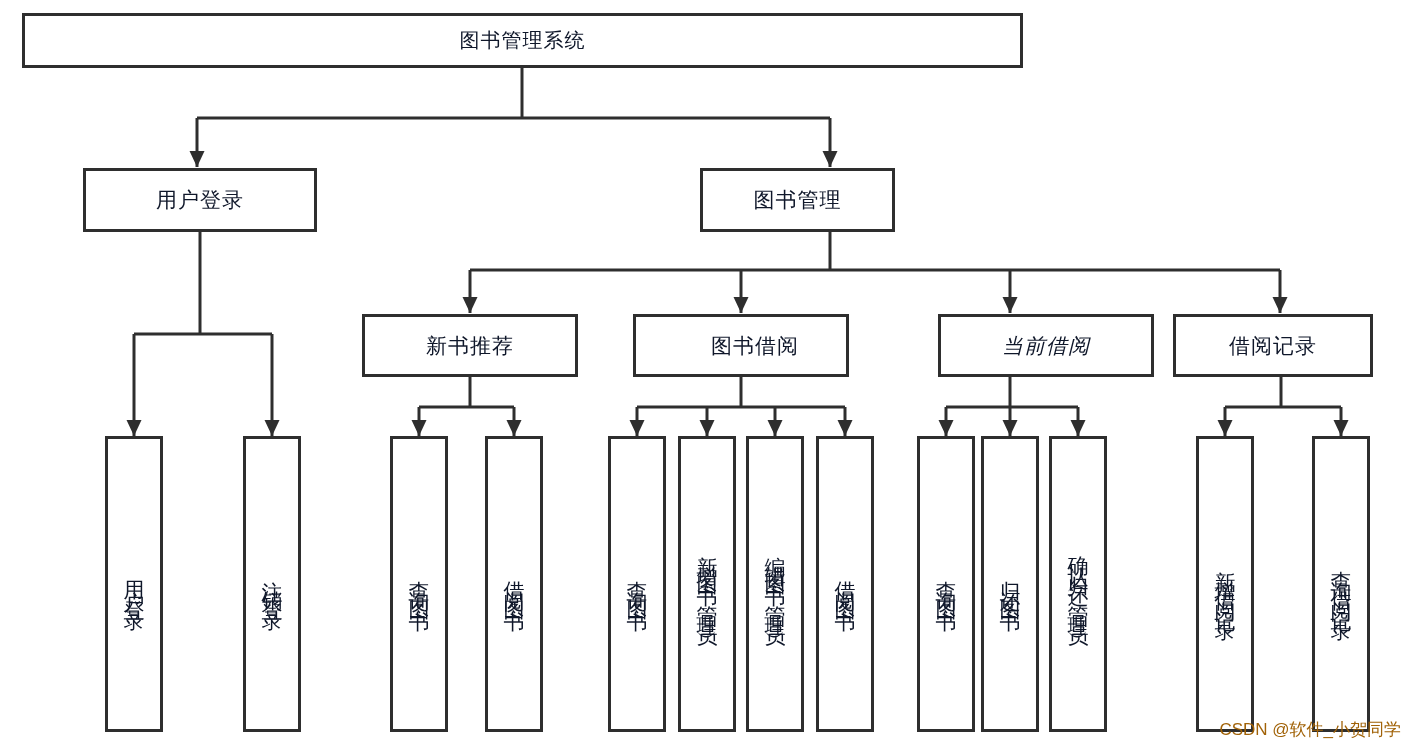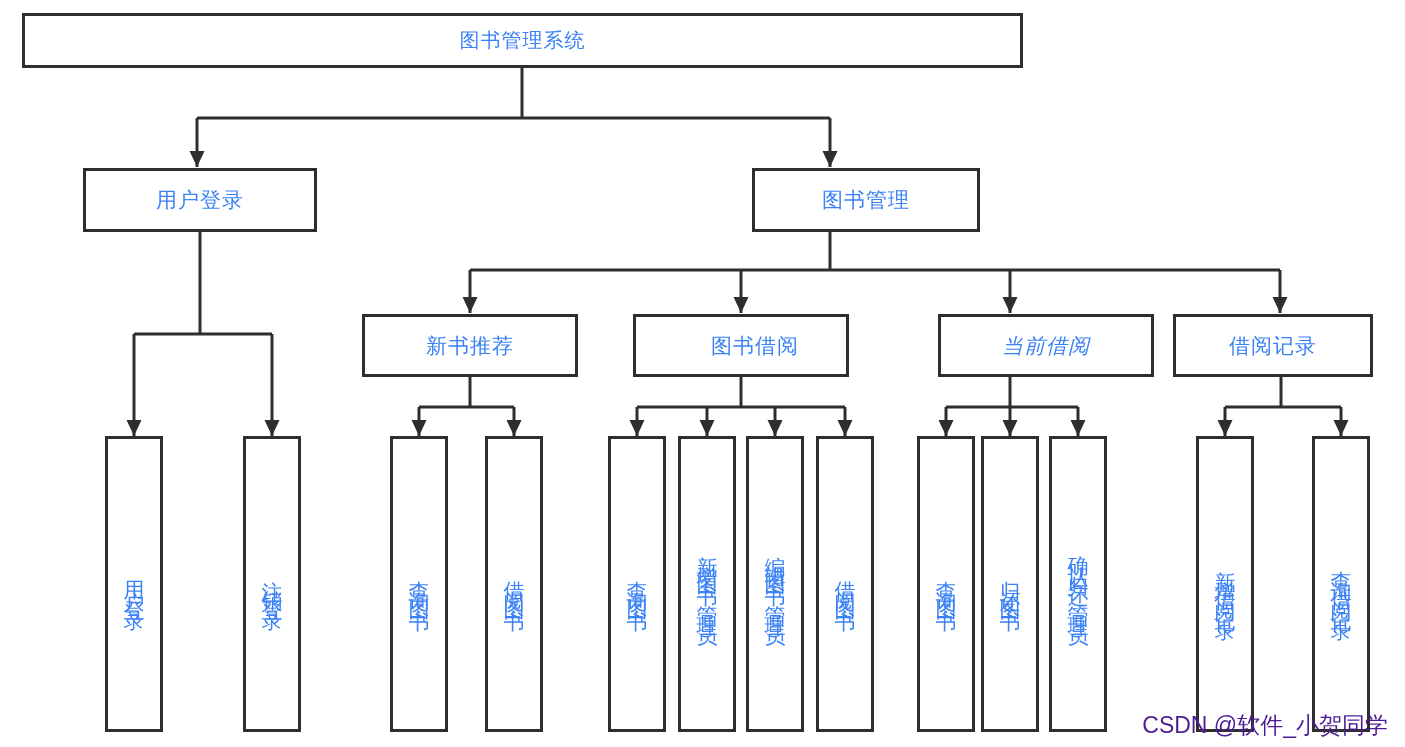--- a/index.html
+++ b/index.html
@@ -20,21 +20,21 @@
     left: 0; top: 0;
     width: 1405px;
     height: 747px;
     z-index: 1;
   }
   .node {
     position: absolute;
     box-sizing: border-box;
     background: #ffffff;
     border: 3px solid #2e2e2e;
-    color: #3b82f6;
+    color: #0f172a;
     display: flex;
     align-items: center;
     justify-content: center;
     z-index: 2;
   }
   .node.h {
     font-size: 21px;
     letter-spacing: 1px;
   }
   .node.root {
@@ -43,24 +43,24 @@
   }
   .node.leaf {
     writing-mode: vertical-rl;
     text-orientation: mixed;
     font-size: 21px;
     letter-spacing: 10px;
     line-height: 58px;
   }
   .watermark {
     position: absolute;
-    right: 17px;
+    right: 4px;
     bottom: 6px;
-    color: #4c1d95;
-    font-size: 23px;
+    color: #a16207;
+    font-size: 17px;
     z-index: 5;
     white-space: nowrap;
   }
 </style>
 </head>
 <body>
 
 <div class="canvas">
 
   <svg class="connectors" width="1405" height="747" viewBox="0 0 1405 747" xmlns="http://www.w3.org/2000/svg">
@@ -109,21 +109,21 @@
       <path d="M1281,377 V407"></path>
       <path d="M1225,407 H1341"></path>
       <path d="M1225,407 V436" marker-end="url(#arrowhead)"></path>
       <path d="M1341,407 V436" marker-end="url(#arrowhead)"></path>
     </g>
   </svg>
 
   <div class="node root" style="left:22px; top:13px; width:1001px; height:55px;">图书管理系统</div>
 
   <div class="node h" style="left:83px; top:168px; width:234px; height:64px;">用户登录</div>
-  <div class="node h" style="left:752px; top:168px; width:228px; height:64px;text-align:center;">图书管理</div>
+  <div class="node h" style="left:700px; top:168px; width:195px; height:64px;text-align:center;">图书管理</div>
 
   <div class="node h" style="left:362px; top:314px; width:216px; height:63px;">新书推荐</div>
   <div class="node h" style="left:633px; top:314px; width:216px; height:63px;padding-left:28px;">图书借阅</div>
   <div class="node h" style="left:938px; top:314px; width:216px; height:63px;font-style:italic;">当前借阅</div>
   <div class="node h" style="left:1173px; top:314px; width:200px; height:63px;">借阅记录</div>
 
   <div class="node leaf" style="left:105px; top:436px; width:58px; height:296px;">用户登录</div>
   <div class="node leaf" style="left:243px; top:436px; width:58px; height:296px;">注销登录</div>
 
   <div class="node leaf" style="left:390px; top:436px; width:58px; height:296px;">查询图书</div>

